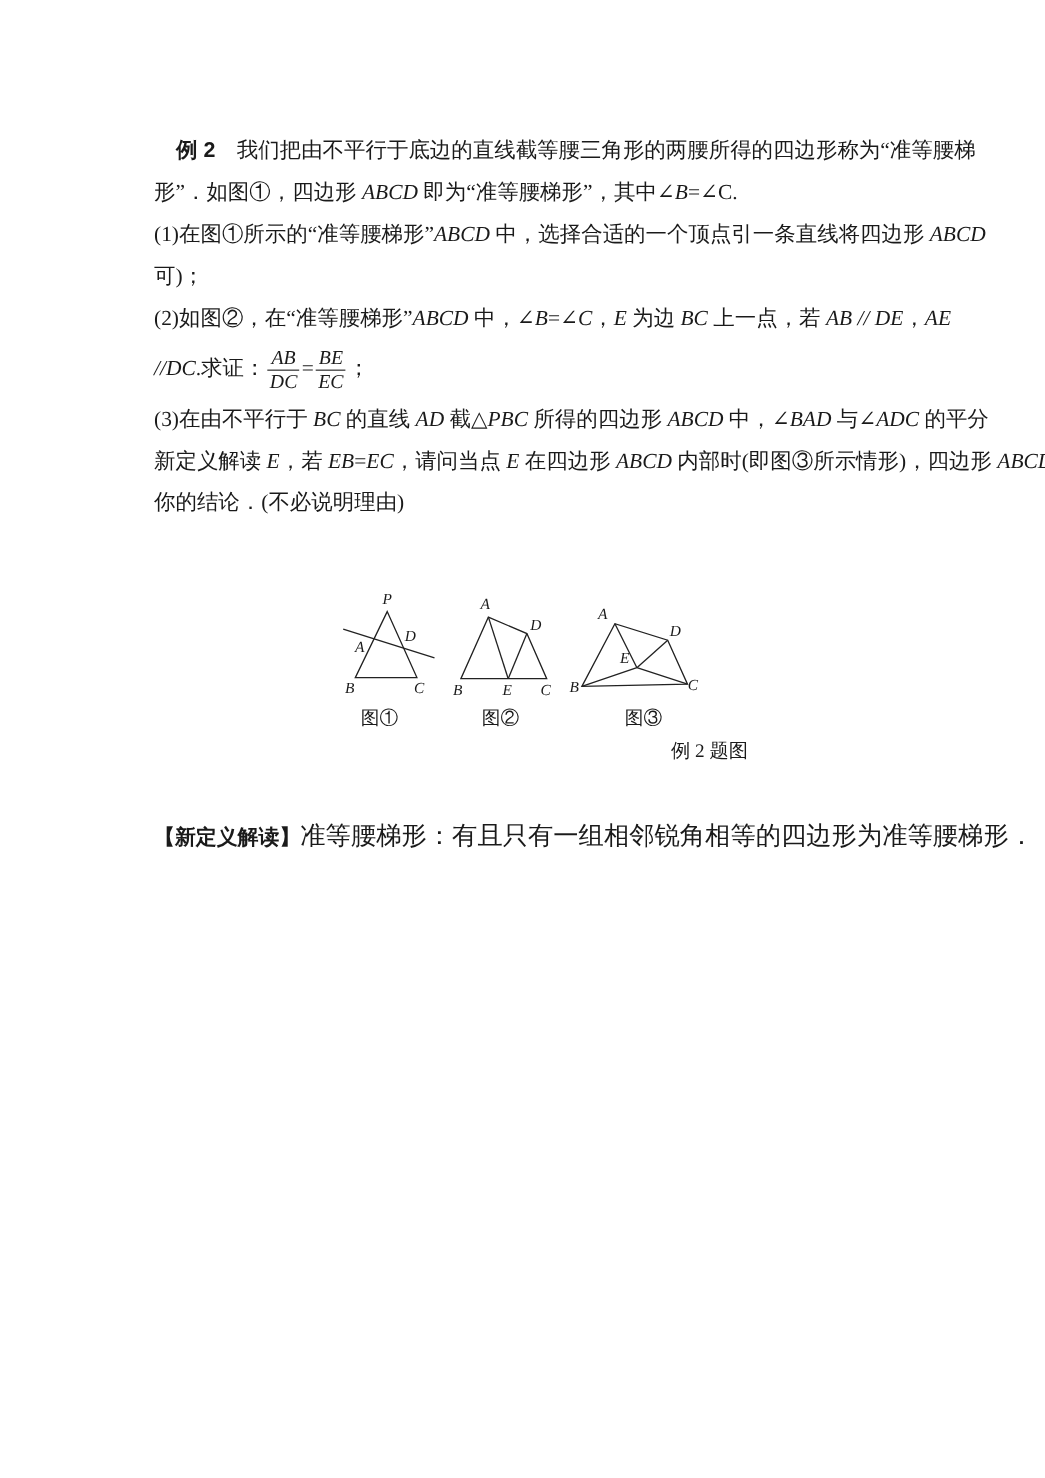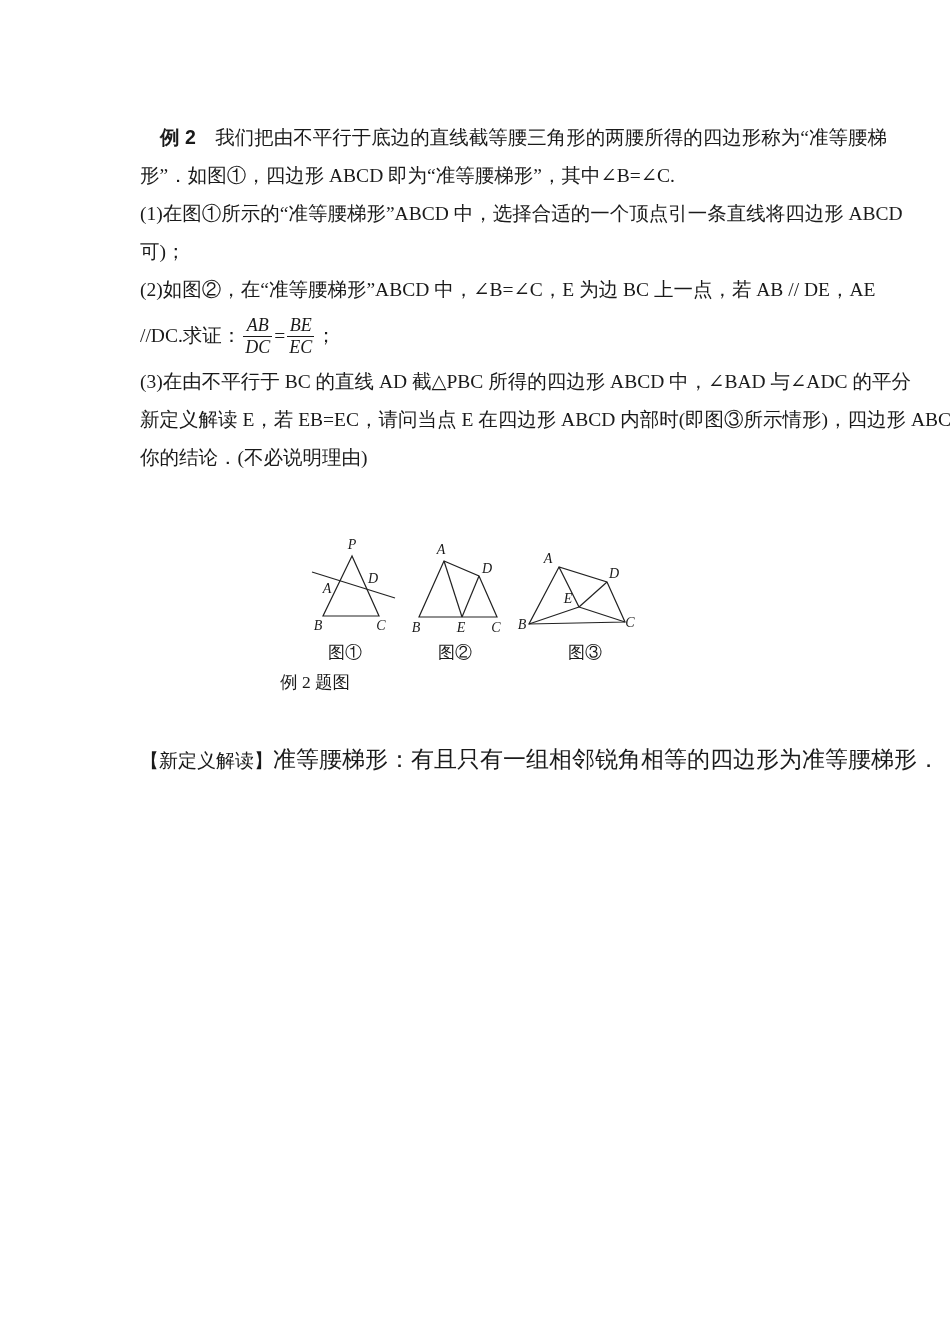--- a/index.html
+++ b/index.html
@@ -4,38 +4,38 @@
 <style>
   html,body{margin:0;padding:0;}
   body{
     width:950px;height:1344px;background:#ffffff;position:relative;
     font-family:"Liberation Serif","DejaVu Serif",serif;color:#1a1a1a;
     overflow:hidden;
   }
   .textblock{position:absolute;left:140px;top:118px;width:686px;}
   .ln{font-size:19.5px;line-height:38px;white-space:nowrap;}
   .ln-frac{height:54px;display:flex;align-items:center;}
-  .it{}
+  .it{font-style:italic;}
   .bd{font-weight:bold;font-family:"Liberation Sans","DejaVu Sans",sans-serif;margin-left:20px;}
   .frac{display:inline-block;vertical-align:middle;text-align:center;
         font-style:italic;font-size:18px;line-height:1.15;margin:0 2px;}
   .frac .num{display:block;border-bottom:1.3px solid #1a1a1a;padding:0 2px;}
   .frac .den{display:block;padding:0 2px;}
   .figures{position:absolute;left:280px;top:535px;width:400px;height:132px;}
   .figures svg{display:block;}
   .fig-line{stroke:#222222;stroke-width:1.2;fill:none;stroke-linejoin:miter;}
   .vlabel{font-family:"Liberation Serif","DejaVu Serif",serif;font-style:italic;
           font-size:14px;fill:#1a1a1a;text-anchor:middle;}
   .flabel{font-family:"Liberation Serif","DejaVu Serif",serif;font-size:17px;
           fill:#1a1a1a;text-anchor:middle;}
-  .caption{position:absolute;left:280px;top:670px;width:400px;text-align:left;
+  .caption{position:absolute;left:280px;top:670px;width:400px;text-align:right;
            font-size:17.5px;}
   .note{position:absolute;left:140px;top:744px;width:700px;font-size:19px;
         white-space:nowrap;}
-  .note .head{font-weight:normal;font-family:"Liberation Sans","DejaVu Sans",sans-serif;}
+  .note .head{font-weight:bold;font-family:"Liberation Sans","DejaVu Sans",sans-serif;}
   .note .body{font-size:23px;}
 </style>
 </head>
 <body>
 
 <div class="textblock">
   <div class="ln"><span class="bd">例 2</span><span>　我们把由不平行于底边的直线截等腰三角形的两腰所得的四边形称为“准等腰梯</span></div>
   <div class="ln"><span>形”．如图①，四边形 </span><span class="it">ABCD</span><span> 即为“准等腰梯形”，其中∠</span><span class="it">B</span><span>=∠C.</span></div>
   <div class="ln"><span>(1)在图①所示的“准等腰梯形”</span><span class="it">ABCD</span><span> 中，选择合适的一个顶点引一条直线将四边形 </span><span class="it">ABCD</span></div>
   <div class="ln"><span>可)；</span></div>

